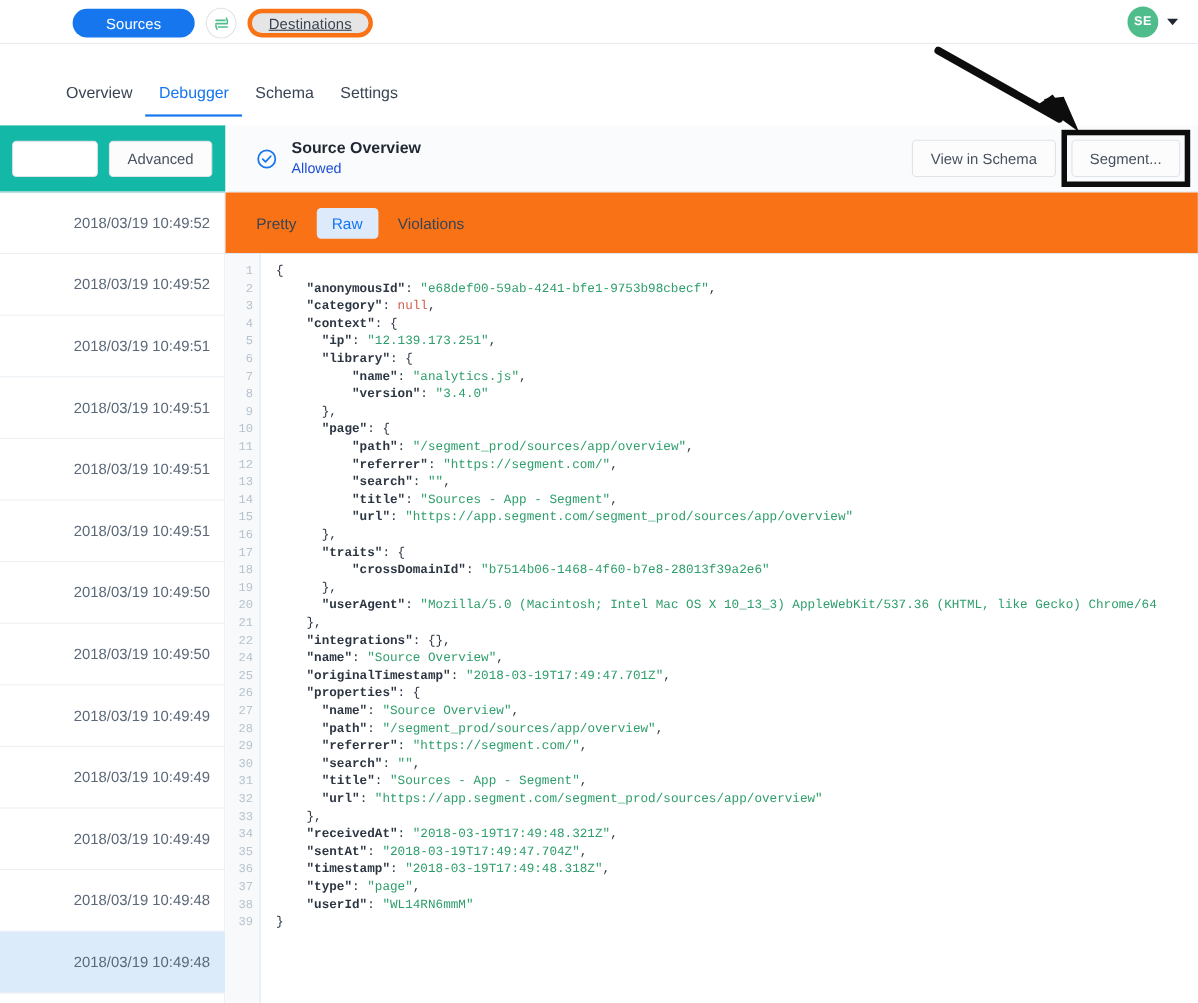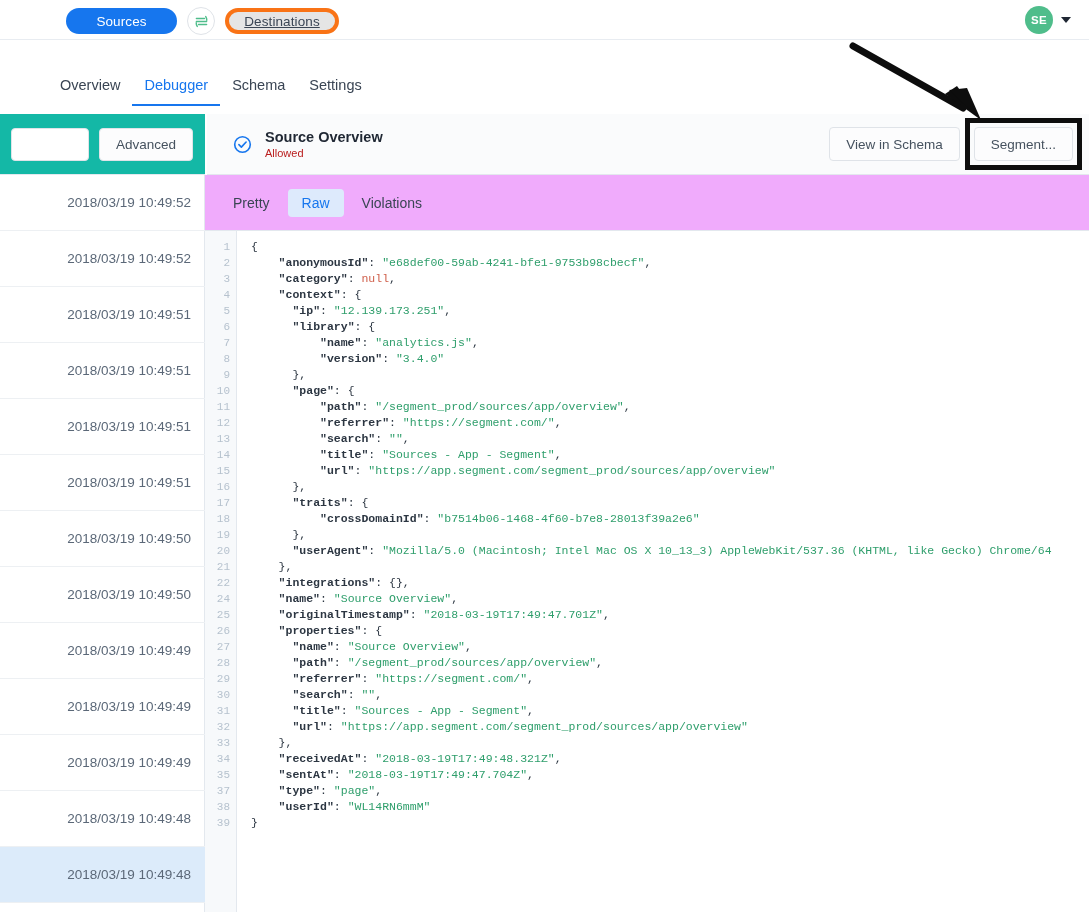--- a/index.html
+++ b/index.html
@@ -113,41 +113,41 @@
   .detail-header {
     position: absolute; left: 2px; top: 0; width: 884px; height: 61px;
     background: #fafbfc; border-bottom: 1px solid #e3e8ee;
     display: flex; align-items: center;
   }
   .status-icon {
     margin-left: 26px; width: 19px; height: 19px; flex: 0 0 auto;
   }
   .detail-titles { margin-left: 13px; line-height: 1.25; }
   .detail-title { font-size: 14.5px; font-weight: bold; color: #1f2733; }
-  .detail-sub { font-size: 11px; color: #b91c1c; margin-top: 1px; }
+  .detail-sub { font-size: 13px; color: #1d4ed8; margin-top: 1px; }
   .hdr-actions {
     margin-left: auto; display: flex; align-items: center; gap: 14px;
     padding-right: 18px;
   }
   .hdr-btn {
     height: 34px; padding: 0 16px;
     border: 1px solid #dfe3e8; border-radius: 4px;
     background: #fcfcfd; color: #46525f; font-size: 13.5px;
     display: flex; align-items: center; justify-content: center;
     cursor: pointer; white-space: nowrap;
   }
   .validate-wrap { position: relative; }
   .validate-highlight {
     position: absolute; left: -9px; top: -9px; right: -9px; bottom: -9px;
     border: 5px solid #0d0d0d; pointer-events: none;
   }
 
   .viewtabs {
     position: absolute; left: 0; top: 61px; width: 884px; height: 56px;
-    border-bottom: 1px solid #e3e8ee; background: #f0abfc;
+    border-bottom: 1px solid #e3e8ee; background: #f97316;
     display: flex; align-items: center; padding-left: 14px; gap: 4px;
   }
   .viewtab {
     font-size: 14px; color: #3a4554; cursor: pointer;
     padding: 6px 14px; border-radius: 4px;
   }
   .viewtab.active { background: #ddeafc; color: #1676ee; }
 
   
   .codearea {
@@ -317,20 +317,21 @@
           <div class="cline"><span class="lnum">26</span><span class="ctext">    <span class="k">"properties"</span><span class="p">: {</span></span></div>
           <div class="cline"><span class="lnum">27</span><span class="ctext">      <span class="k">"name"</span><span class="p">: </span><span class="s">"Source Overview"</span><span class="p">,</span></span></div>
           <div class="cline"><span class="lnum">28</span><span class="ctext">      <span class="k">"path"</span><span class="p">: </span><span class="s">"/segment_prod/sources/app/overview"</span><span class="p">,</span></span></div>
           <div class="cline"><span class="lnum">29</span><span class="ctext">      <span class="k">"referrer"</span><span class="p">: </span><span class="s">"https://segment.com/"</span><span class="p">,</span></span></div>
           <div class="cline"><span class="lnum">30</span><span class="ctext">      <span class="k">"search"</span><span class="p">: </span><span class="s">""</span><span class="p">,</span></span></div>
           <div class="cline"><span class="lnum">31</span><span class="ctext">      <span class="k">"title"</span><span class="p">: </span><span class="s">"Sources - App - Segment"</span><span class="p">,</span></span></div>
           <div class="cline"><span class="lnum">32</span><span class="ctext">      <span class="k">"url"</span><span class="p">: </span><span class="s">"https://app.segment.com/segment_prod/sources/app/overview"</span></span></div>
           <div class="cline"><span class="lnum">33</span><span class="ctext">    <span class="p">},</span></span></div>
           <div class="cline"><span class="lnum">34</span><span class="ctext">    <span class="k">"receivedAt"</span><span class="p">: </span><span class="s">"2018-03-19T17:49:48.321Z"</span><span class="p">,</span></span></div>
           <div class="cline"><span class="lnum">35</span><span class="ctext">    <span class="k">"sentAt"</span><span class="p">: </span><span class="s">"2018-03-19T17:49:47.704Z"</span><span class="p">,</span></span></div>
+          <div class="cline"><span class="lnum">36</span><span class="ctext">    <span class="k">"timestamp"</span><span class="p">: </span><span class="s">"2018-03-19T17:49:48.318Z"</span><span class="p">,</span></span></div>
           <div class="cline"><span class="lnum">37</span><span class="ctext">    <span class="k">"type"</span><span class="p">: </span><span class="s">"page"</span><span class="p">,</span></span></div>
           <div class="cline"><span class="lnum">38</span><span class="ctext">    <span class="k">"userId"</span><span class="p">: </span><span class="s">"WL14RN6mmM"</span></span></div>
           <div class="cline"><span class="lnum">39</span><span class="ctext"><span class="p">}</span></span></div>
         </div>
     </div>
   </div>
 
   <svg class="arrow-anno" viewBox="0 0 170 82">
     <path d="M8 4 L118 66" stroke="#0d0d0d" stroke-width="7" stroke-linecap="round" fill="none"></path>
     <path d="M136 78 L100 52 L112 44 Z" fill="#0d0d0d"></path>

